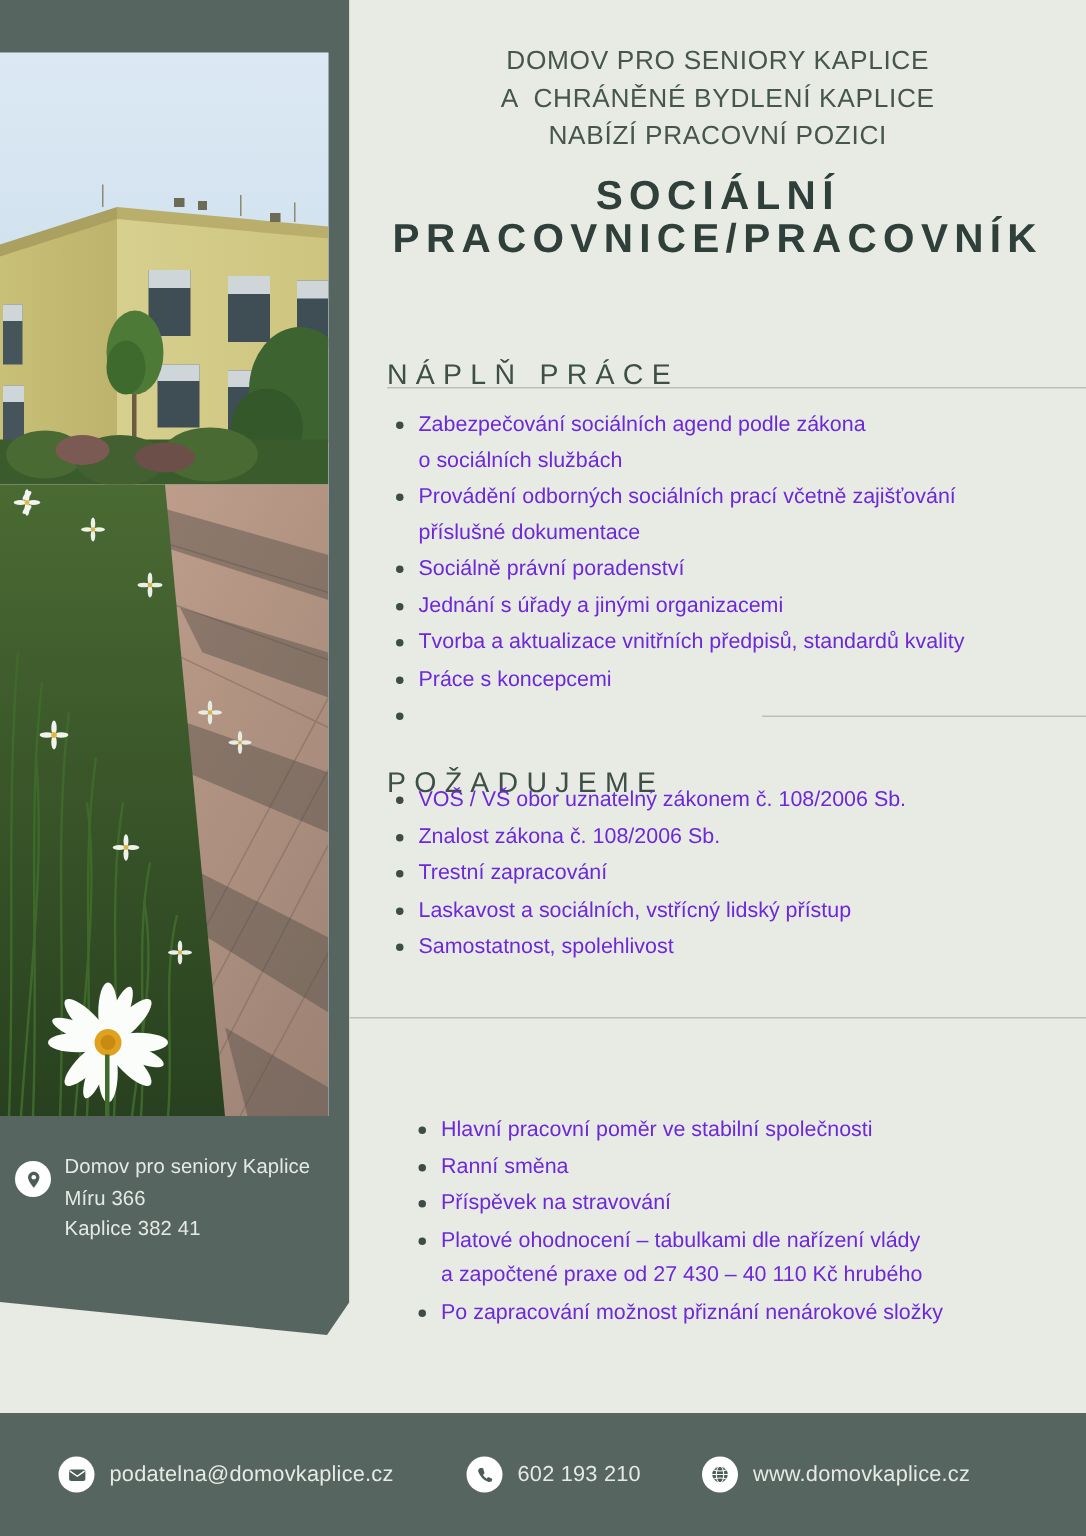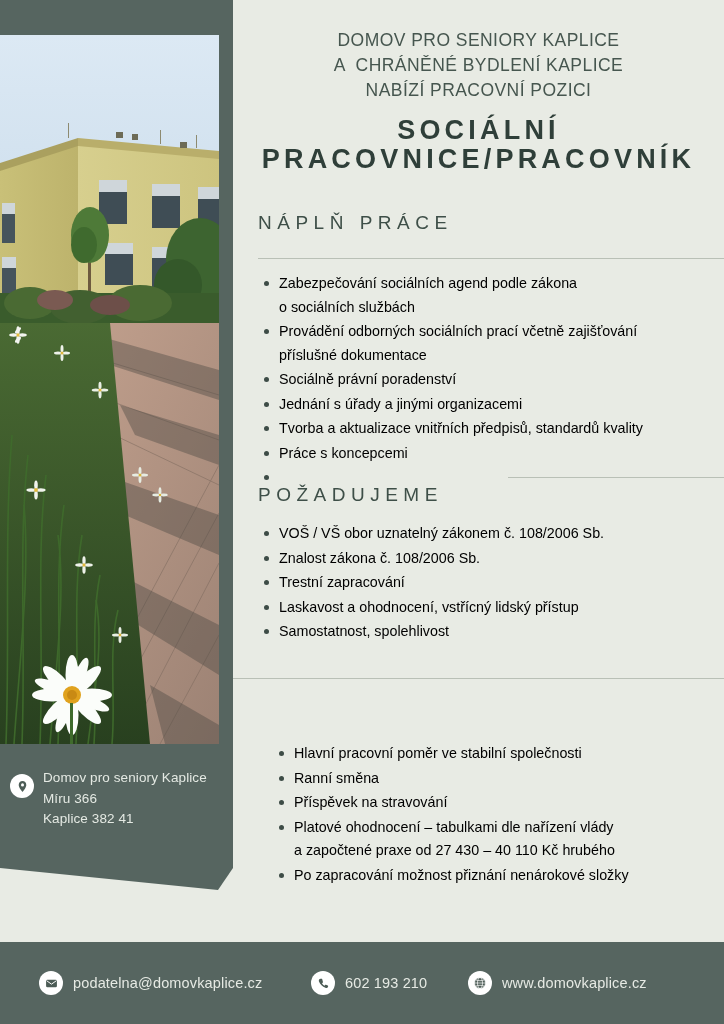--- a/index.html
+++ b/index.html
@@ -90,32 +90,33 @@
     line-height:29px;
     white-space:pre-line;
   }
 
   
   .sec-head{
     color:#3e4f48;
     font-size:19px;
     letter-spacing:5.5px;
     font-weight:400;
+    margin-top:28px;
   }
 
   .divider{
     height:1px;
     background:#b9c0b6;
     border:0;
   }
 
   
   ul.bullets{
     list-style:none;
-    color:#000000;
+    color:#6d28d9;
     font-size:14.3px;
     line-height:23.5px;
   }
   ul.bullets li{
     position:relative;
     padding-left:19px;
     margin-bottom:1px;
     white-space:pre-line;
   }
   ul.bullets li::before{
@@ -421,21 +422,21 @@
       <li>Práce s koncepcemi</li>
       <li></li>
     </ul>
 
     <hr id="pozad-div" class="divider">
     <div id="pozad-head" class="sec-head">POŽADUJEME</div>
     <ul id="pozad-list" class="bullets">
       <li>VOŠ / VŠ obor uznatelný zákonem č. 108/2006 Sb.</li>
       <li>Znalost zákona č. 108/2006 Sb.</li>
       <li>Trestní zapracování</li>
-      <li>Laskavost a ohodnocení, vstřícný lidský přístup</li>
+      <li>Laskavost a sociálních, vstřícný lidský přístup</li>
       <li>Samostatnost, spolehlivost</li>
     </ul>
 
     <hr id="nabiz-div" class="divider">
     <ul id="nabiz-list" class="bullets">
       <li>Hlavní pracovní poměr ve stabilní společnosti</li>
       <li>Ranní směna</li>
       <li>Příspěvek na stravování</li>
       <li>Platové ohodnocení – tabulkami dle nařízení vlády
   a započtené praxe od 27 430 – 40 110 Kč hrubého</li>

